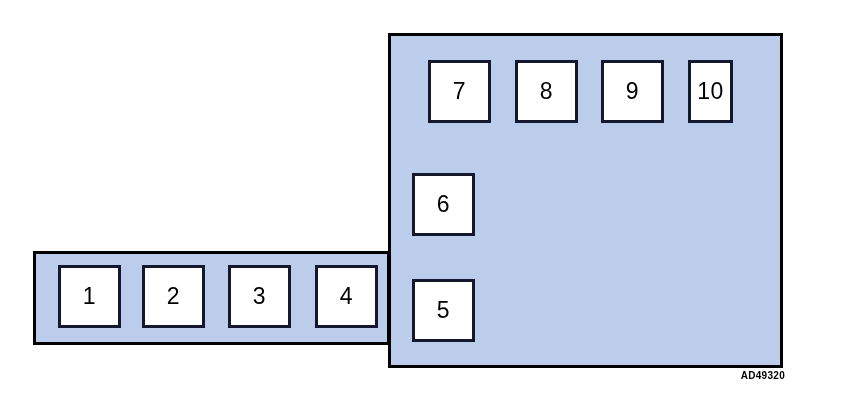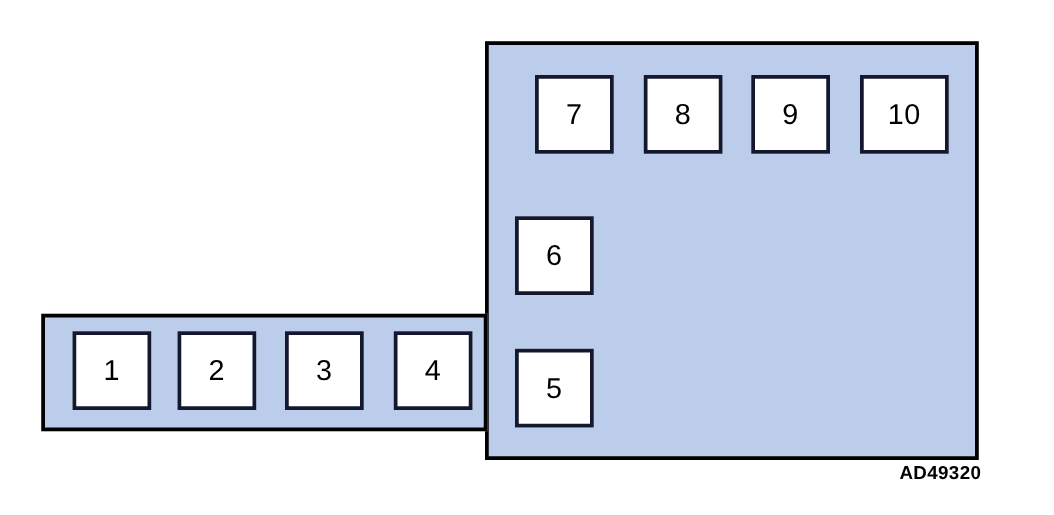--- a/index.html
+++ b/index.html
@@ -59,21 +59,21 @@
     color: #000000;
     letter-spacing: 0.5px;
     user-select: none;
   }
   
   #ref-code {
     position: absolute;
     right: 58px;
     top: 370px;
     font-family: "Liberation Sans", sans-serif;
-    font-size: 15px;
+    font-size: 10px;
     font-weight: bold;
     letter-spacing: 0.3px;
     color: #000000;
     z-index: 5;
   }
 </style>
 </head>
 <body>
 
 <div id="stage" style="background: rgb(255, 255, 255);">
@@ -101,19 +101,19 @@
   </div>
   <div class="fuse" style="left: 428px; top: 60px; width: 63px; height: 63px; --fuse-fill: #ffffff; --fuse-stroke: #13182e;">
     <span class="num">7</span>
   </div>
   <div class="fuse" style="left: 515px; top: 60px; width: 63px; height: 63px; --fuse-fill: #ffffff; --fuse-stroke: #13182e;">
     <span class="num">8</span>
   </div>
   <div class="fuse" style="left: 601px; top: 60px; width: 63px; height: 63px; --fuse-fill: #ffffff; --fuse-stroke: #13182e;">
     <span class="num">9</span>
   </div>
-  <div class="fuse" style="left: 688px; top: 60px; width: 71px; height: 63px; --fuse-fill: #ffffff; --fuse-stroke: #13182e;">
+  <div class="fuse" style="left: 688px; top: 60px; width: 45px; height: 63px; --fuse-fill: #ffffff; --fuse-stroke: #13182e;">
     <span class="num">10</span>
   </div>
 
   <div id="ref-code">AD49320</div>
 
 </div>
 
 </body></html>

